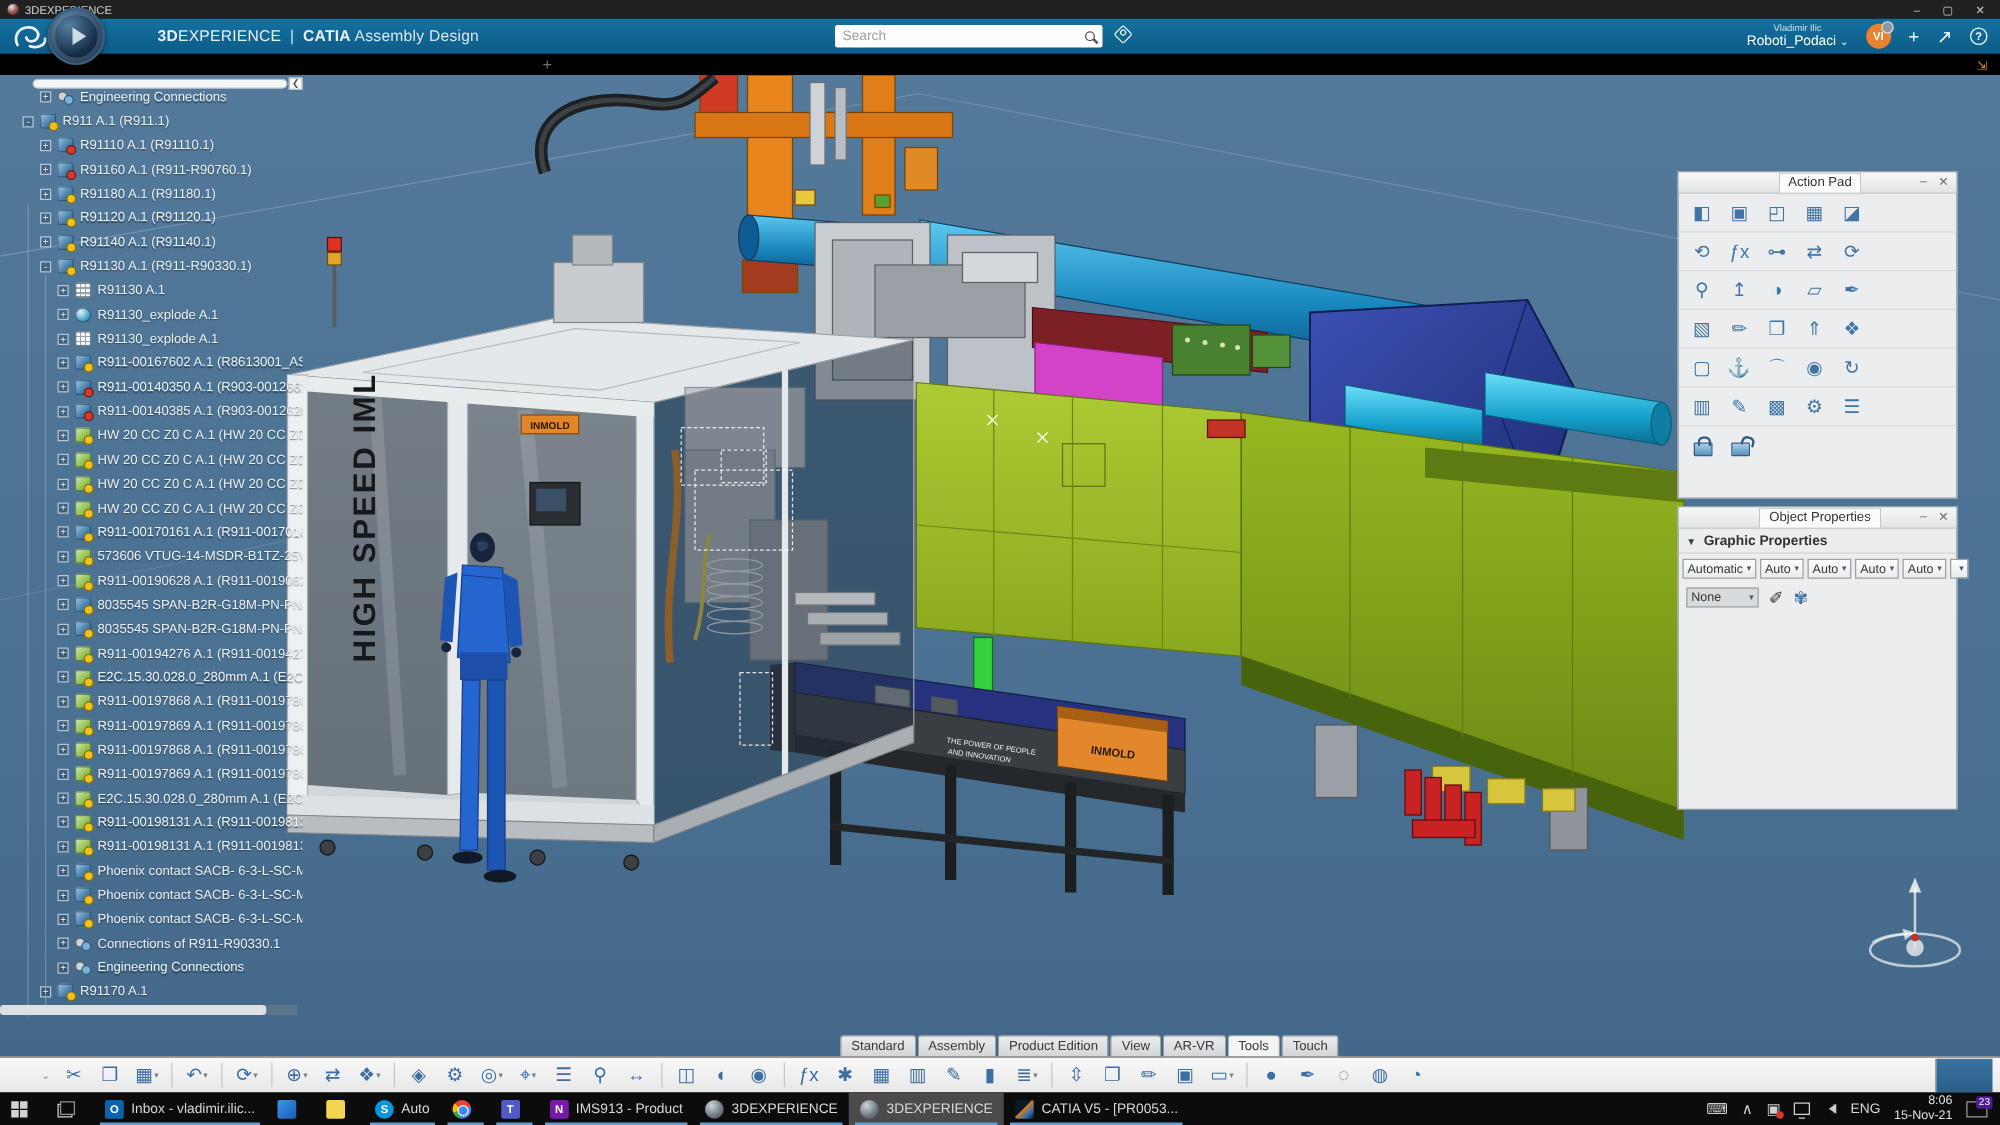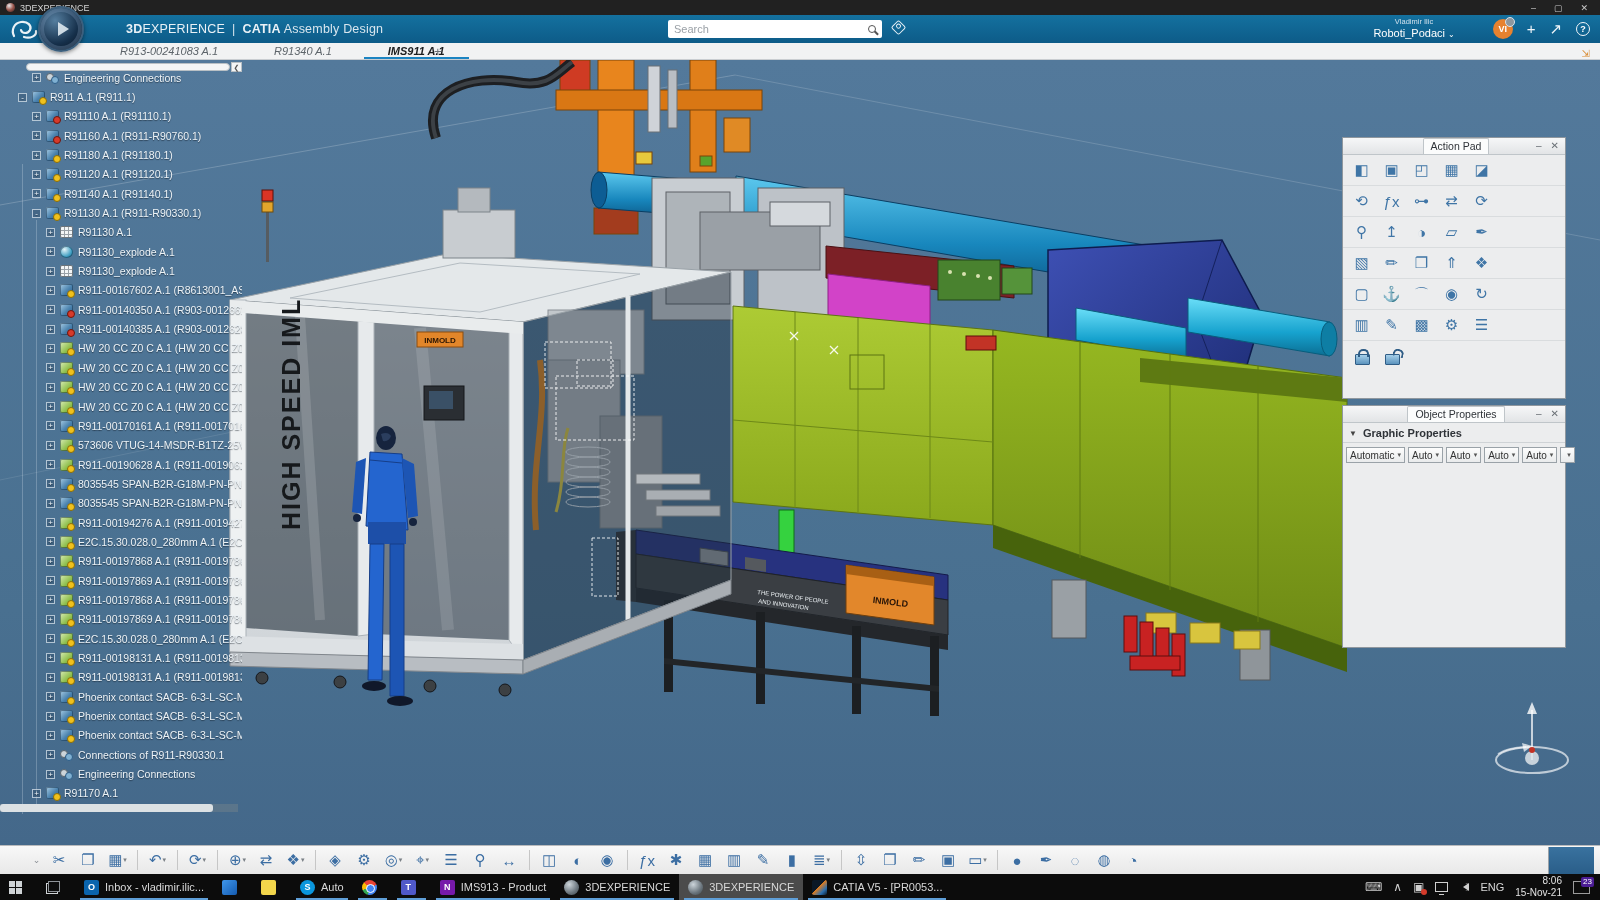--- a/index.html
+++ b/index.html
@@ -38,21 +38,21 @@
   .tag-icon { position:absolute; left:893px; top:7px; width:11px; height:11px; border:1.6px solid #eaf2f7;
     border-radius:2px; transform:rotate(45deg); }
   .tag-icon::after { content:""; position:absolute; left:1px; top:1px; width:3px; height:3px;
     border-radius:50%; border:1px solid #eaf2f7; }
   .user-block { margin-left:auto; display:flex; align-items:center; gap:14px; }
   .user-stack { text-align:center; line-height:1.1;margin-left:16px; }
   .user-name { font-size:7.5px; color:#cfe0ec; }
   .user-space { font-size:11px; color:#fff; white-space:nowrap; }
   .user-space .car { font-size:8px; margin-left:3px; }
   .avatar { width:20px; height:20px; border-radius:50%; background:#e7822f; color:#fff; font-size:9px;
-    font-weight:bold; display:flex; align-items:center; justify-content:center; position:relative;margin-left:24px; }
+    font-weight:bold; display:flex; align-items:center; justify-content:center; position:relative; }
   .avatar::after { content:""; position:absolute; right:-2px; top:-2px; width:8px; height:8px;
     border-radius:50%; background:#8d979e; border:1px solid #d8e2ea; }
   .bar-ic { font-size:15px; color:#f2f7fa; line-height:1; }
   .help-circle { width:14px; height:14px; border:1.4px solid #f2f7fa; border-radius:50%; font-size:9px;
     display:flex; align-items:center; justify-content:center; font-weight:bold; }
 
   
   .tabstrip { position:absolute; top:43px; left:0; width:1600px; height:17px; background:#f1f2f3;
     border-bottom:1px solid #c9cdd1; display:flex; align-items:stretch; padding-left:92px; }
   .doc-tab { font-size:11px; font-style:italic; color:#5d6putc4a; color:#5d646a; display:flex; align-items:center;
@@ -238,34 +238,20 @@
       <span class="avatar">VI</span>
       <span class="bar-ic">+</span>
       <span class="bar-ic">↗</span>
       <span class="help-circle">?</span>
     </div>
   </div>
   <div class="compass">
     <span class="compass-play"></span>
   </div>
 
-  <div class="tabstrip">
-
-      <div class="doc-tab" data-active="false">
-        <span>R913-00241083 A.1</span>
-      </div>
-
-      <div class="doc-tab" data-active="false">
-        <span>R91340 A.1</span>
-      </div>
-
-      <div class="doc-tab" data-active="true">
-        <span>IMS911 A.1</span>
-      </div>
-    </div>
   <div style="position:absolute;top:43px;left:0;width:1600px;height:17px;pointer-events:none;z-index:2;">
     <span class="newtab" style="position:absolute;left:418px;top:0;height:17px;pointer-events:auto;">+</span>
     <span class="fit-icon" style="pointer-events:auto;">⇲</span>
   </div>
 
   <div class="viewport">
 
     <svg class="scene" viewBox="0 0 1600 785">
       <defs>
         <linearGradient id="pg" x1="0" y1="0" x2="0" y2="1">
@@ -893,22 +879,46 @@
           <span class="op-select" style="flex:1 1 auto;">
             <span>Auto</span>
             <span class="car">▾</span>
           </span>
 
           <span class="op-select" style="flex:1 1 auto;">
             <span></span>
             <span class="car">▾</span>
           </span>
         </div>
+      <div class="op-row2">
+        <span class="op-select gray" style="width:58px">
+          <span>None</span>
+          <span class="car">▾</span>
+        </span>
+        <span class="op-brush">✐</span>
+        <span class="op-spray">✾</span>
+      </div>
     </div>
 
+    <div class="tooltabs">
+
+        <span class="tooltab" data-active="false"><span>Standard</span></span>
+
+        <span class="tooltab" data-active="false"><span>Assembly</span></span>
+
+        <span class="tooltab" data-active="false"><span>Product Edition</span></span>
+
+        <span class="tooltab" data-active="false"><span>View</span></span>
+
+        <span class="tooltab" data-active="false"><span>AR-VR</span></span>
+
+        <span class="tooltab" data-active="true"><span>Tools</span></span>
+
+        <span class="tooltab" data-active="false"><span>Touch</span></span>
+      </div>
   </div>
 
   <div class="toolbar">
 
       <span class="tb-item" data-kind="chev">
         <span class="g">⌄</span>
         <span class="dd"></span>
       </span>
 
       <span class="tb-item">

